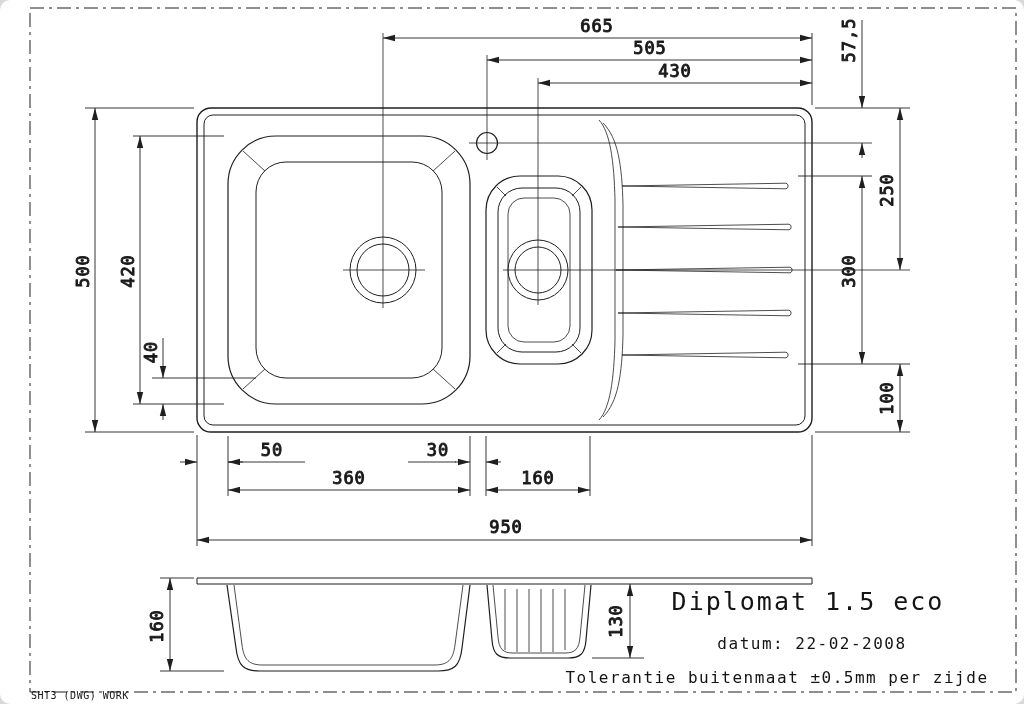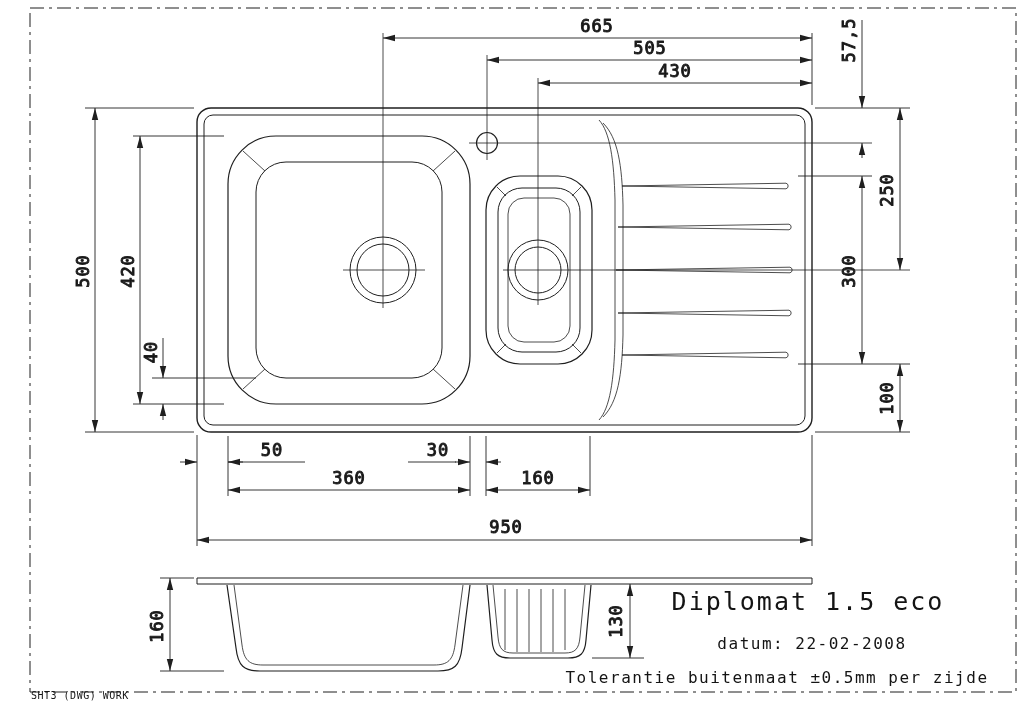--- a/index.html
+++ b/index.html
@@ -1,18 +1,19 @@
 <!DOCTYPE html>
 <html><head>
 <meta charset="utf-8">
 <style>
   html,body{margin:0;padding:0;background:#d9d9d9;}
   .page{
     width:1024px;height:704px;background:#ffffff;position:relative;
     font-family:"DejaVu Sans Mono","Liberation Mono",monospace;
+    border-radius:10px;
   }
   svg{display:block;}
   .ln{stroke:#1f1f1f;fill:none;stroke-linecap:butt;stroke-linejoin:round;}
   .s14{stroke-width:1.4;}
   .s12{stroke-width:1.2;}
   .s10{stroke-width:1;}
   .s08{stroke-width:0.8;}
   .dim{stroke-width:0.9;}
   .border-dash{stroke:#1f1f1f;stroke-width:1;fill:none;stroke-dasharray:14 5 3 5;}
   text{font-family:"DejaVu Sans Mono","Liberation Mono",monospace;fill:#141414;}

